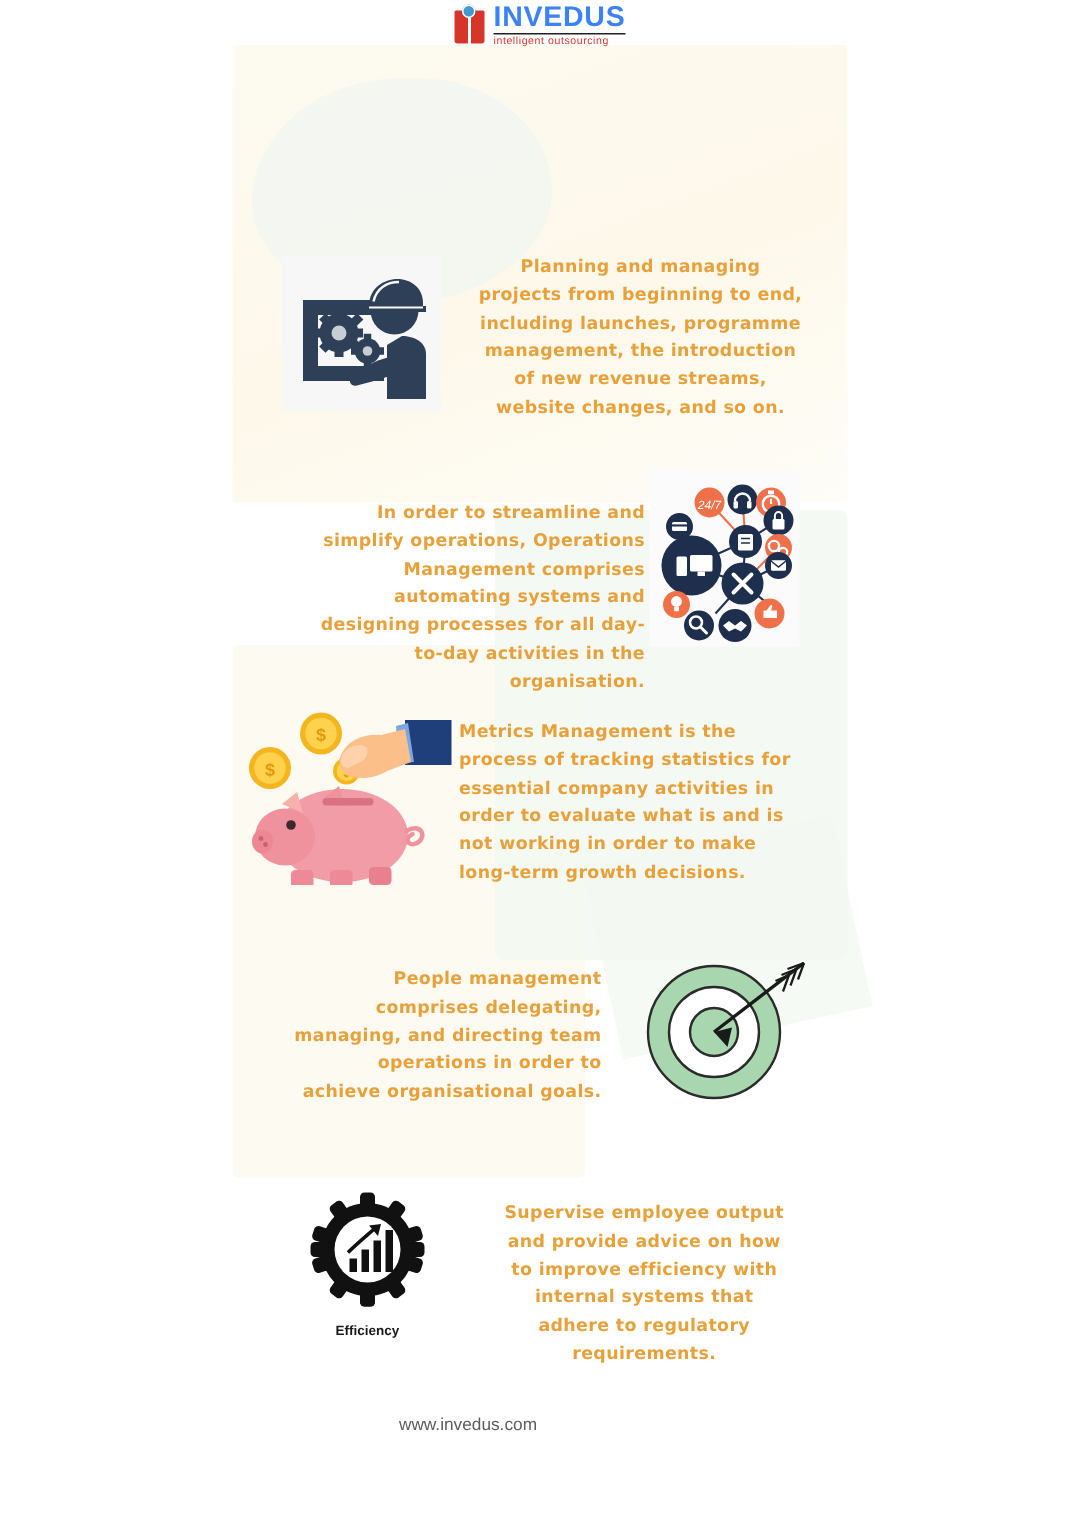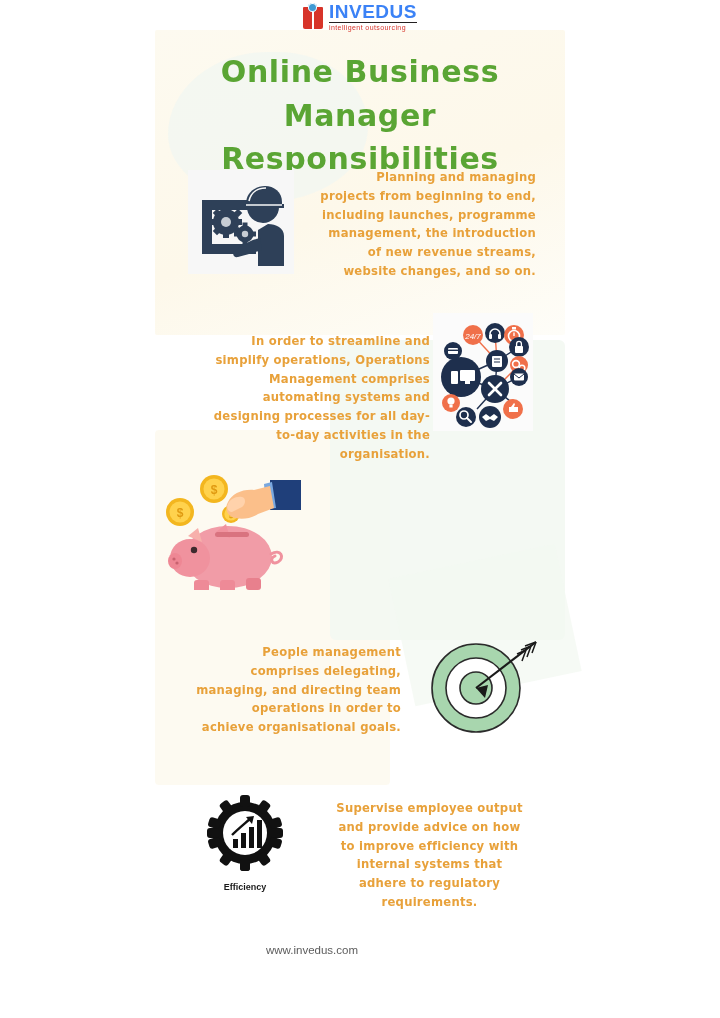--- a/index.html
+++ b/index.html
@@ -113,21 +113,21 @@
   
   .body-text {
     position: absolute;
     font-family: "DejaVu Sans", sans-serif;
     font-weight: bold;
     font-size: 11.6px;
     line-height: 1.62;
     letter-spacing: .25px;
     color: #e8a13a;
   }
-  .txt-planning   { left: 318px; top: 168px; width: 218px; text-align: right;  }
+  .txt-planning   { left: 318px; top: 168px; width: 218px; text-align: center;  }
   .txt-operations { left: 186px; top: 332px; width: 218px; text-align: right; margin-left: 26px; }
   .txt-metrics    { left: 306px; top: 478px; width: 226px; text-align: left;  }
   .txt-people     { left: 196px; top: 643px; width: 205px; text-align: right; }
   .txt-supervise  { left: 332px; top: 799px; width: 195px; text-align: center;  }
 
   
   .illo { position: absolute; }
   #illo-project    { left: 188px; top: 170px; width: 106px; height: 104px; background: #f7f7f7; }
   #illo-network    { left: 433px; top: 313px; width: 100px; height: 118px; background: #fbfbfb; font-style: italic; }
   #illo-piggy      { left: 158px; top: 462px; width: 150px; height: 128px; }
@@ -175,25 +175,20 @@
         <div class="globe"></div>
       </div>
       <div class="logo-text">
         <div class="logo-name">INVEDUS</div>
         <div class="logo-rule"></div>
         <div class="logo-tag">intelligent outsourcing</div>
       </div>
     </div>
   </div>
 
-  <div id="title">
-    <span>Online Business Manager</span>
-    <br>
-    <span>Responsibilities</span>
-  </div>
 
   <div class="illo" id="illo-project">
     <svg viewBox="0 0 106 104" width="106" height="104" aria-hidden="true">
 
       <path d="M14 30 L14 84 L68 84 L68 74 L24 74 L24 40 L68 40 L68 30 Z" fill="#2e4058"></path>
       <path d="M14 30 L24 40 L24 74 L14 84 Z" fill="#2e4058"></path>
 
       <g fill="#2e4058">
         <circle cx="38" cy="52" r="13"></circle>
         <rect x="35" y="36" width="6" height="6"></rect>
@@ -357,20 +352,21 @@
       <rect x="57" y="70" width="34" height="5" rx="2.5" fill="#d9737f"></rect>
 
       <rect x="36" y="118" width="15" height="12" rx="3" fill="#ee8a97"></rect>
       <rect x="62" y="118" width="15" height="12" rx="3" fill="#ee8a97"></rect>
       <rect x="88" y="116" width="15" height="12" rx="3" fill="#e8808d"></rect>
 
       <path d="M113 92 c10 -6 14 4 7 8 c-6 3 -9 -3 -3 -6" stroke="#f0929e" stroke-width="3" fill="none" stroke-linecap="round"></path>
     </svg>
   </div>
 
+  <div class="body-text txt-metrics">Metrics Management is the process of tracking statistics for essential company activities in order to evaluate what is and is not working in order to make long-term growth decisions.</div>
 
   <div class="body-text txt-people">People management comprises delegating, managing, and directing team operations in order to achieve organisational goals.</div>
 
   <div class="illo" id="illo-target">
     <svg viewBox="0 0 118 105" width="118" height="105" aria-hidden="true">
       <circle cx="52" cy="56" r="44" fill="#a8d6ae" stroke="#2b2b2b" stroke-width="1.6"></circle>
       <circle cx="52" cy="56" r="30" fill="#ffffff" stroke="#2b2b2b" stroke-width="1.6"></circle>
       <circle cx="52" cy="56" r="16" fill="#a8d6ae" stroke="#2b2b2b" stroke-width="1.6"></circle>
 
       <line x1="112" y1="10" x2="52" y2="56" stroke="#1a1a1a" stroke-width="2.2"></line>

